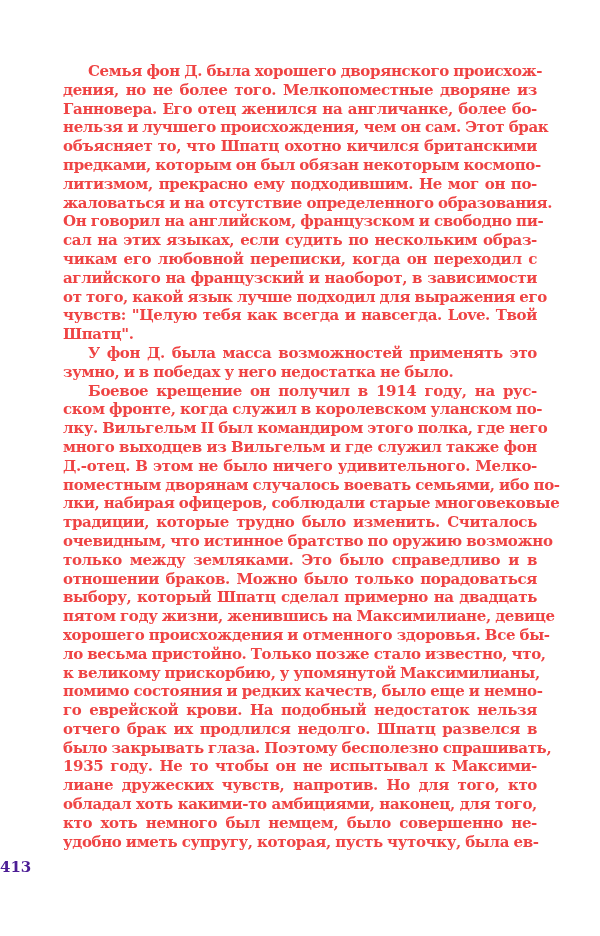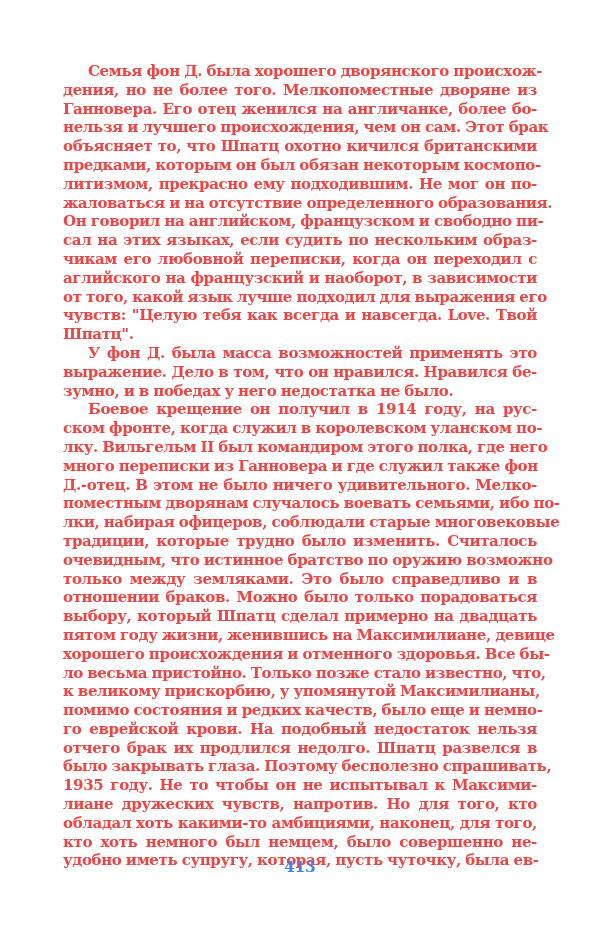--- a/index.html
+++ b/index.html
@@ -28,25 +28,25 @@
     white-space: nowrap;
     letter-spacing: -0.35px;
     word-spacing: -0.5px;
   }
   .line.indent { padding-left: 25px; }
   .line.last { text-align-last: left; }
   .page-number {
     position: absolute;
     left: 0; width: 600px;
     top: 858px;
-    text-align: center;
+    text-align: left;
     font-family: "DejaVu Serif", "Liberation Serif", serif;
     font-size: 15px;
     font-weight: bold;
-    color: #3b82f6;
+    color: #4c1d95;
   }
 </style>
 </head>
 <body>
 
 <div class="page">
   <div>
     <span class="line indent">Семья фон Д. была хорошего дворянского происхож-</span>
     <span class="line">дения, но не более того. Мелкопоместные дворяне из</span>
     <span class="line">Ганновера. Его отец женился на англичанке, более бо-</span>
@@ -58,28 +58,27 @@
     <span class="line">Он говорил на английском, французском и свободно пи-</span>
     <span class="line">сал на этих языках, если судить по нескольким образ-</span>
     <span class="line">чикам его любовной переписки, когда он переходил с</span>
     <span class="line">аглийского на французский и наоборот, в зависимости</span>
     <span class="line">от того, какой язык лучше подходил для выражения его</span>
     <span class="line">чувств: "Целую тебя как всегда и навсегда. Love. Твой</span>
     <span class="line last">Шпатц".</span>
   </div>
   <div>
     <span class="line indent">У фон Д. была масса возможностей применять это</span>
-    <span class="line">выражение. Дело в том, что он нравился. Нравился бе-</span>
     <span class="line last">зумно, и в победах у него недостатка не было.</span>
   </div>
   <div>
     <span class="line indent">Боевое крещение он получил в 1914 году, на рус-</span>
     <span class="line">ском фронте, когда служил в королевском уланском по-</span>
     <span class="line">лку. Вильгельм II был командиром этого полка, где него</span>
-    <span class="line">много переписки из Ганновера и где служил также фон</span>
+    <span class="line">много выходцев из Вильгельм и где служил также фон</span>
     <span class="line">Д.-отец. В этом не было ничего удивительного. Мелко-</span>
     <span class="line">поместным дворянам случалось воевать семьями, ибо по-</span>
     <span class="line">лки, набирая офицеров, соблюдали старые многовековые</span>
     <span class="line">традиции, которые трудно было изменить. Считалось</span>
     <span class="line">очевидным, что истинное братство по оружию возможно</span>
     <span class="line">только между земляками. Это было справедливо и в</span>
     <span class="line">отношении браков. Можно было только порадоваться</span>
     <span class="line">выбору, который Шпатц сделал примерно на двадцать</span>
     <span class="line">пятом году жизни, женившись на Максимилиане, девице</span>
     <span class="line">хорошего происхождения и отменного здоровья. Все бы-</span>

